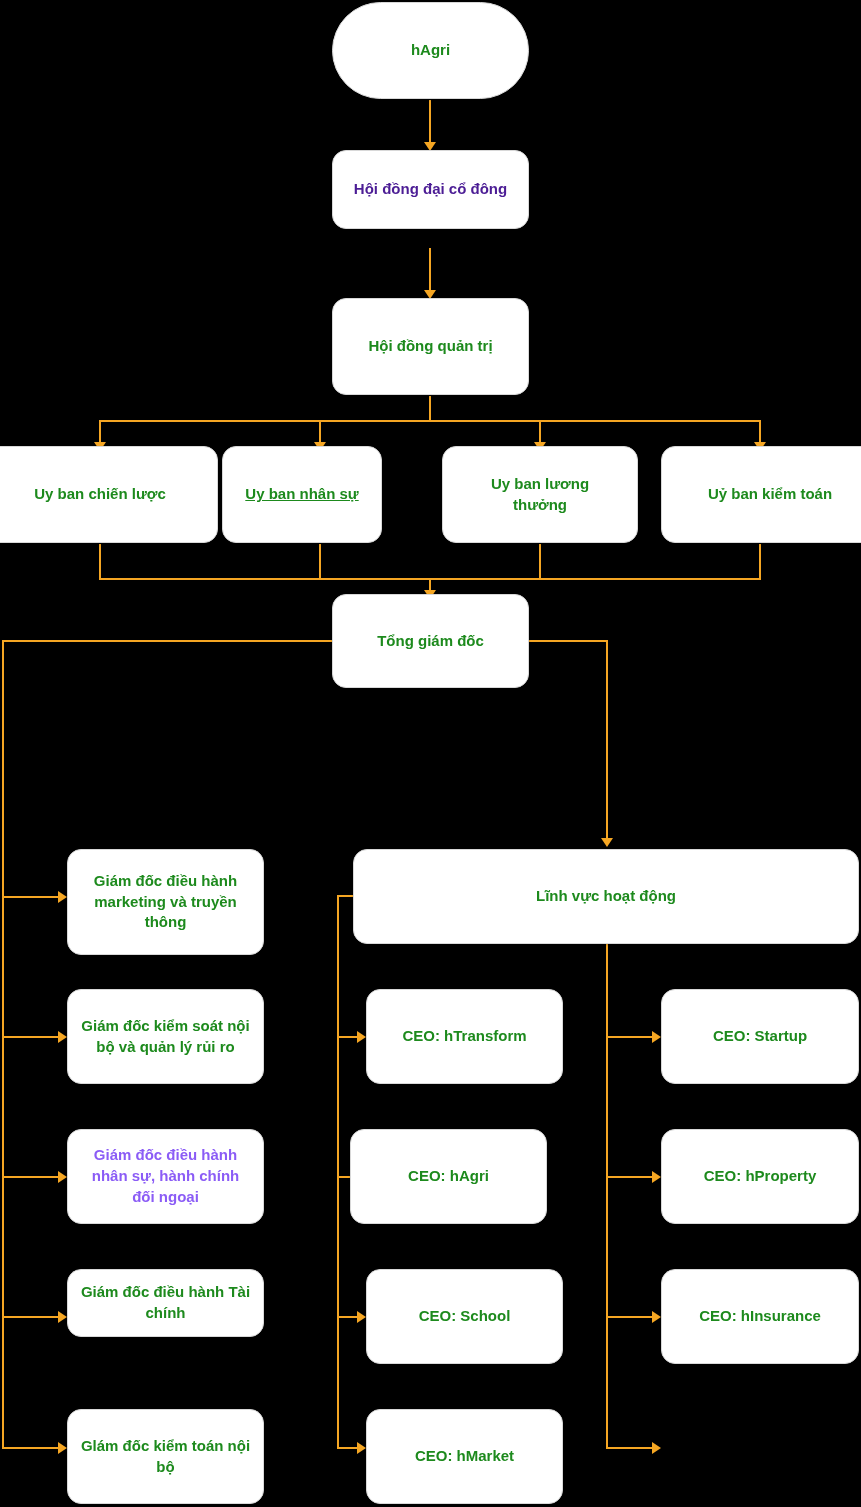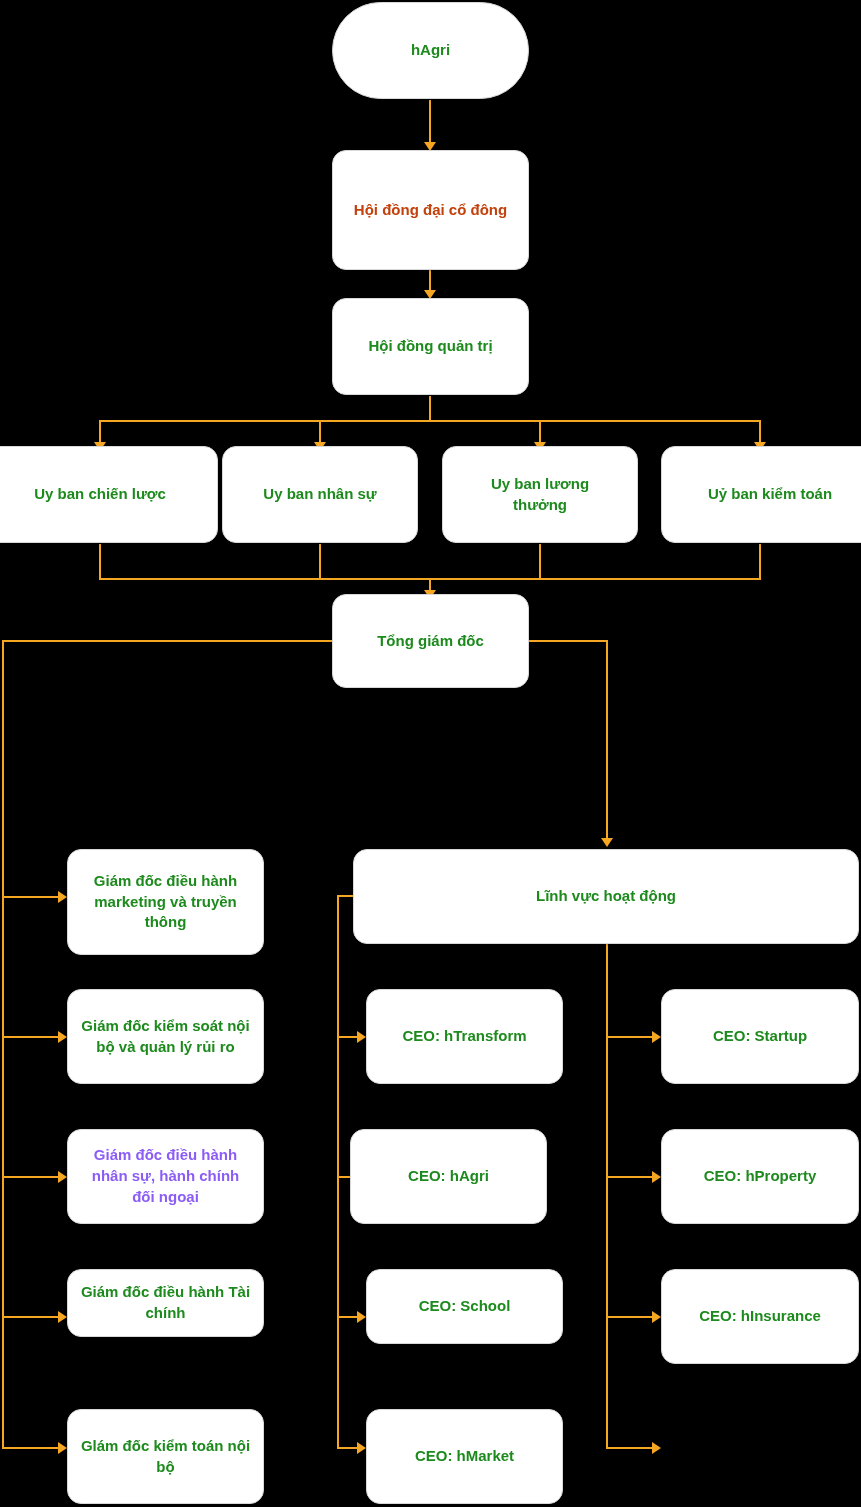--- a/index.html
+++ b/index.html
@@ -142,33 +142,33 @@
   <div class="edge h" style="left: 606px; top: 1316px; width: 48px; background: rgb(245, 166, 35);"></div>
   <div class="arrow right" style="left: 652px; top: 1311px; border-left-color: rgb(245, 166, 35);"></div>
 
   <div class="edge h" style="left: 606px; top: 1447px; width: 48px; background: rgb(245, 166, 35);"></div>
   <div class="arrow right" style="left: 652px; top: 1442px; border-left-color: rgb(245, 166, 35);"></div>
 
   <div class="node pill" style="left: 332px; top: 2px; width: 197px; height: 97px; color: rgb(29, 138, 29); background: rgb(255, 255, 255);">
     <span class="txt">hAgri</span>
   </div>
 
-  <div class="node" style="left: 332px; top: 150px; width: 197px; height: 120px; color: #c2410c; background: rgb(255, 255, 255);">
+  <div class="node" style="left: 332px; top: 150px; width: 197px; height: 79px; color: #4c1d95; background: rgb(255, 255, 255);">
     <span class="txt">Hội đồng đại cổ đông</span>
   </div>
 
   <div class="node" style="left: 332px; top: 298px; width: 197px; height: 97px; color: rgb(29, 138, 29); background: rgb(255, 255, 255);">
     <span class="txt">Hội đồng quản trị</span>
   </div>
 
   <div class="node" style="left: -18px; top: 446px; width: 236px; height: 97px; color: rgb(29, 138, 29); background: rgb(255, 255, 255);">
     <span class="txt">Uy ban chiến lược</span>
   </div>
 
-  <div class="node" style="left: 222px; top: 446px; width: 196px; height: 97px; color: rgb(29, 138, 29); background: rgb(255, 255, 255);">
+  <div class="node" style="left: 222px; top: 446px; width: 160px; height: 97px; color: rgb(29, 138, 29); background: rgb(255, 255, 255); text-decoration: underline;">
     <span class="txt">Uy ban nhân sự</span>
   </div>
 
   <div class="node" style="left: 442px; top: 446px; width: 196px; height: 97px; padding-left: 30px; padding-right: 30px; color: rgb(29, 138, 29); background: rgb(255, 255, 255);">
     <span class="txt">Uy ban lương thưởng</span>
   </div>
 
   <div class="node" style="left: 661px; top: 446px; width: 218px; height: 97px; color: rgb(29, 138, 29); background: rgb(255, 255, 255);">
     <span class="txt">Uỷ ban kiểm toán</span>
   </div>
@@ -202,21 +202,21 @@
   </div>
 
   <div class="node" style="left: 366px; top: 989px; width: 197px; height: 95px; color: rgb(29, 138, 29); background: rgb(255, 255, 255);">
     <span class="txt">CEO: hTransform</span>
   </div>
 
   <div class="node" style="left: 350px; top: 1129px; width: 197px; height: 95px; color: rgb(29, 138, 29); background: rgb(255, 255, 255);">
     <span class="txt">CEO: hAgri</span>
   </div>
 
-  <div class="node" style="left: 366px; top: 1269px; width: 197px; height: 75px; color: rgb(29, 138, 29); background: rgb(255, 255, 255);">
+  <div class="node" style="left: 366px; top: 1269px; width: 197px; height: 95px; color: rgb(29, 138, 29); background: rgb(255, 255, 255);">
     <span class="txt">CEO: School</span>
   </div>
 
   <div class="node" style="left: 366px; top: 1409px; width: 197px; height: 95px; color: rgb(29, 138, 29); background: rgb(255, 255, 255);">
     <span class="txt">CEO: hMarket</span>
   </div>
 
   <div class="node" style="left: 661px; top: 989px; width: 198px; height: 95px; color: rgb(29, 138, 29); background: rgb(255, 255, 255);">
     <span class="txt">CEO: Startup</span>
   </div>

